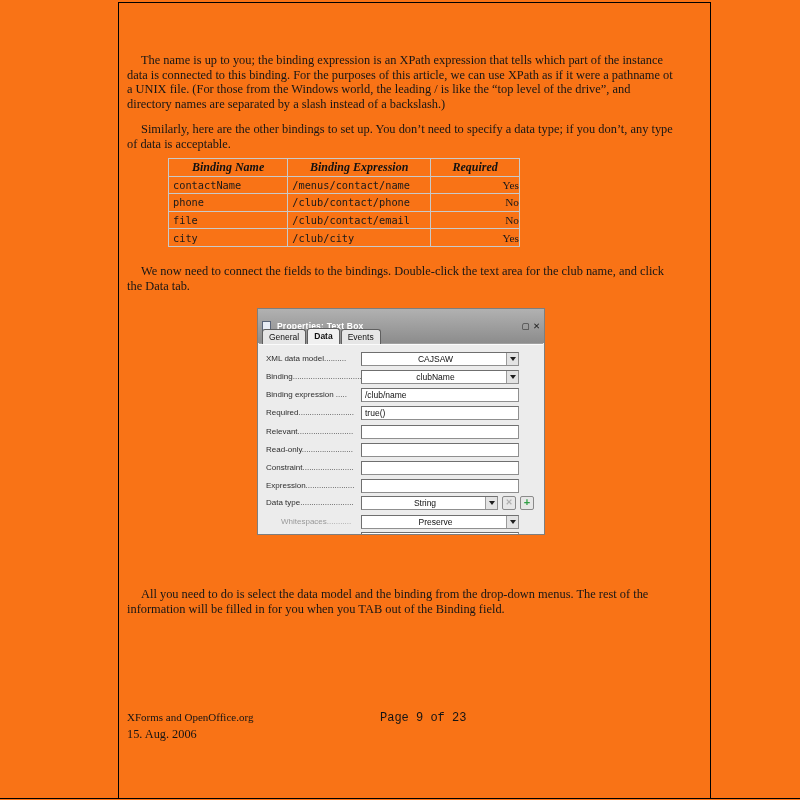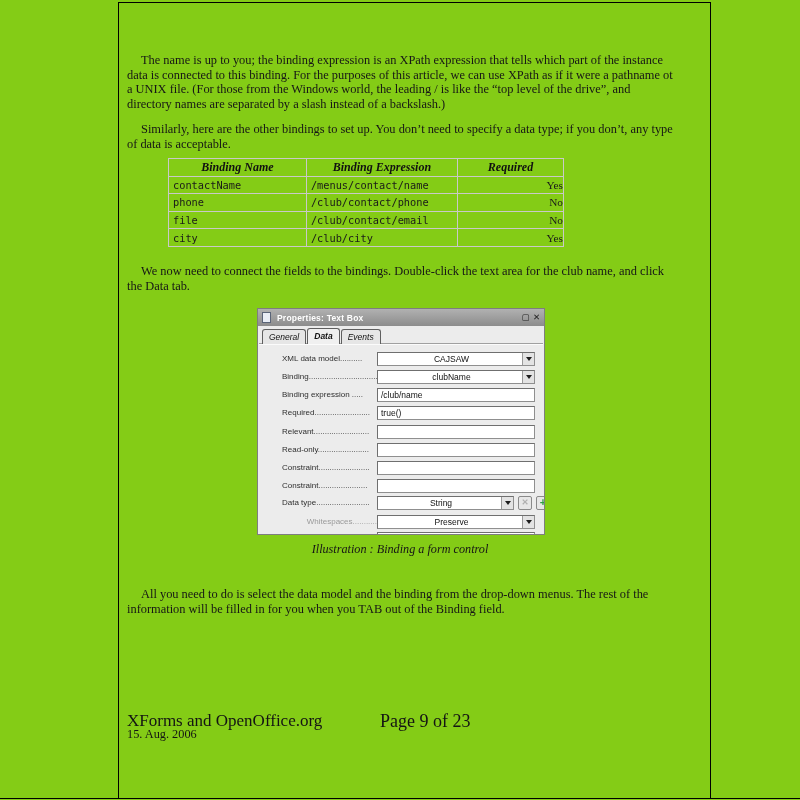--- a/index.html
+++ b/index.html
@@ -1,66 +1,66 @@
 <!DOCTYPE html>
 <html><head>
 <meta charset="utf-8">
 <style>
   * { margin:0; padding:0; box-sizing:border-box; }
   html,body { width:800px; height:800px; background:#ffffff; }
   body { font-family:"Liberation Serif", serif; color:#141414; position:relative; overflow:hidden; }
 
-  .canvas { position:absolute; left:0; top:0; width:800px; height:800px; background:#84cc16; }
+  .canvas { position:absolute; left:0; top:0; width:800px; height:800px; background:#f97316; }
 
   
   .page-frame { position:absolute; left:118px; top:2px; width:593px; height:796px;
                 border-left:1px solid #000; border-right:1px solid #000; border-top:1px solid #000; }
   .bottom-line { position:absolute; left:0; top:798px; width:800px; height:1px; background:#000; }
 
   
   .para { position:absolute; left:127px; width:546px; font-size:12.4px; line-height:14.6px;
           text-indent:14px; color:#161616; }
 
   
-  .btable { position:absolute; left:168px; top:158px; width:396px; border-collapse:collapse; }
+  .btable { position:absolute; left:168px; top:158px; width:352px; border-collapse:collapse; }
   .btable th, .btable td { border:1px solid #c9c9c9; height:17.6px; vertical-align:middle; }
   .btable th { font-size:12px; font-weight:bold; font-style:italic; text-align:center; color:#111; }
   .btable td.mono { font-family:"DejaVu Sans Mono","Liberation Mono",monospace; font-size:10.3px; padding-left:4px; color:#1a1a1a; }
   .btable td.req { font-size:11.3px; text-align:right; color:#1a1a1a; }
   .col-name { width:140px; } .col-expr { width:152px; } .col-req { width:108px; }
 
   
   .caption { position:absolute; left:127px; top:542px; width:546px; text-align:center;
              font-style:italic; font-size:12.2px; color:#161616; }
-  .footer-title { position:absolute; left:127px; top:711px; font-size:17px; }
-  .footer-page  { position:absolute; left:380px; top:711px; font-size:18px; }
+  .footer-title { position:absolute; left:127px; top:711px; font-size:11px; }
+  .footer-page  { position:absolute; left:380px; top:711px; font-size:12px;font-family:Liberation Mono, monospace; }
   .footer-date  { position:absolute; left:127px; top:727px; font-size:12.3px; }
 
   
   .dialog { position:absolute; left:257px; top:308px; width:288px; height:227px;
             background:#ececec; border:1px solid #7e7e7e; overflow:hidden;
             font-family:"Liberation Sans", sans-serif; }
-  .dtitle { position:absolute; left:0; top:0; width:100%; height:17px;
+  .dtitle { position:absolute; left:0; top:0; width:100%; height:34px;
             background:linear-gradient(180deg,#b1b1b1,#8c8c8c);
             display:flex; align-items:center; }
   .dicon { width:9px; height:11px; background:#e9edf5; border:1px solid #5a6478; margin:0 6px 0 4px; flex:none; }
   .dtitle-text { font-size:8.5px; font-weight:bold; color:#ffffff; letter-spacing:0.2px; white-space:nowrap; }
   .dwin { margin-left:auto; display:flex; gap:3px; padding-right:4px; }
   .wbtn { font-size:8.5px; line-height:9px; color:#1c1c1c; cursor:default; }
 
   .dtabs { position:absolute; top:19px; left:4px; display:flex; align-items:flex-end; z-index:2; }
   .dtab { font-size:8.5px; color:#111; background:#e6e6e6; border:1px solid #5f5f5f; border-bottom:none;
-          border-radius:3px 3px 0 0; padding:2px 6px; margin-right:1px; position:relative;font-style:italic; }
+          border-radius:3px 3px 0 0; padding:2px 6px; margin-right:1px; position:relative; }
   .dtab.active { font-weight:bold; background:#f0f0f0; padding-bottom:3px; }
   .dgroove { position:absolute; top:34px; left:1px; right:1px; height:2px; z-index:1;
              border-top:1px solid #a0a0a0; border-bottom:1px solid #fbfbfb; }
 
-  .drow { position:absolute; left:24px; height:15px; display:flex; align-items:center; }
+  .drow { position:absolute; left:8px; height:15px; display:flex; align-items:center; }
   .dlabel { width:95px; flex:none; font-size:8px; color:#2e2e2e; white-space:nowrap; overflow:hidden; }
-  .dlabel.muted { color:#9a9a9a; padding-left:15px;text-align:right; }
+  .dlabel.muted { color:#9a9a9a; padding-left:15px; }
   .dinput, .dselect { flex:none; width:158px; height:14px; background:#fff;
                       border:1px solid #8f8f8f; border-top-color:#6f6f6f; border-left-color:#6f6f6f;
                       font-family:"Liberation Sans",sans-serif; font-size:8.5px; color:#111; }
   .dinput { padding:0 3px; outline:none; }
   .dselect { display:flex; align-items:center;text-align:center; }
   .dselect .dvalue { padding-left:3px; flex:1; white-space:nowrap; overflow:hidden; }
   .darrow { width:12px; height:12px; flex:none; background:#e3e3e3; border-left:1px solid #9a9a9a;
             display:flex; align-items:center; justify-content:center; }
   .tri { width:0; height:0; border-left:3.5px solid transparent; border-right:3.5px solid transparent;
          border-top:4px solid #1e1e1e; }
@@ -177,21 +177,21 @@
       <span class="dlabel">Read-only.......................</span>
       <input class="dinput" value="" style="">
     </div>
 
     <div class="drow" style="top:151px">
       <span class="dlabel">Constraint.......................</span>
       <input class="dinput" value="" style="">
     </div>
 
     <div class="drow" style="top:169px">
-      <span class="dlabel">Constraint......................</span>
+      <span class="dlabel">Expression......................</span>
       <input class="dinput" value="" style="">
     </div>
 
     <div class="drow" style="top:186px">
       <span class="dlabel">Data type........................</span>
       <div class="dselect narrow">
         <span class="dvalue">String</span>
         <span class="darrow">
             <span class="tri"></span>
           </span>
@@ -213,21 +213,20 @@
           </span>
       </div>
     </div>
 
     <div class="drow" style="top:222px">
       <span class="dlabel"></span>
       <input class="dinput" style="">
     </div>
   </div>
 
-  <p class="caption">Illustration : Binding a form control</p>
 
   <p class="para" style="top:587px">All you need to do is select the data model and the binding from the drop-down menus. The rest of the information will be filled in for you when you TAB out of the Binding field.</p>
 
   <span class="footer-title">XForms and OpenOffice.org</span>
   <span class="footer-page">Page 9 of 23</span>
   <span class="footer-date">15. Aug. 2006</span>
 
 </div>
 
 </body></html>

